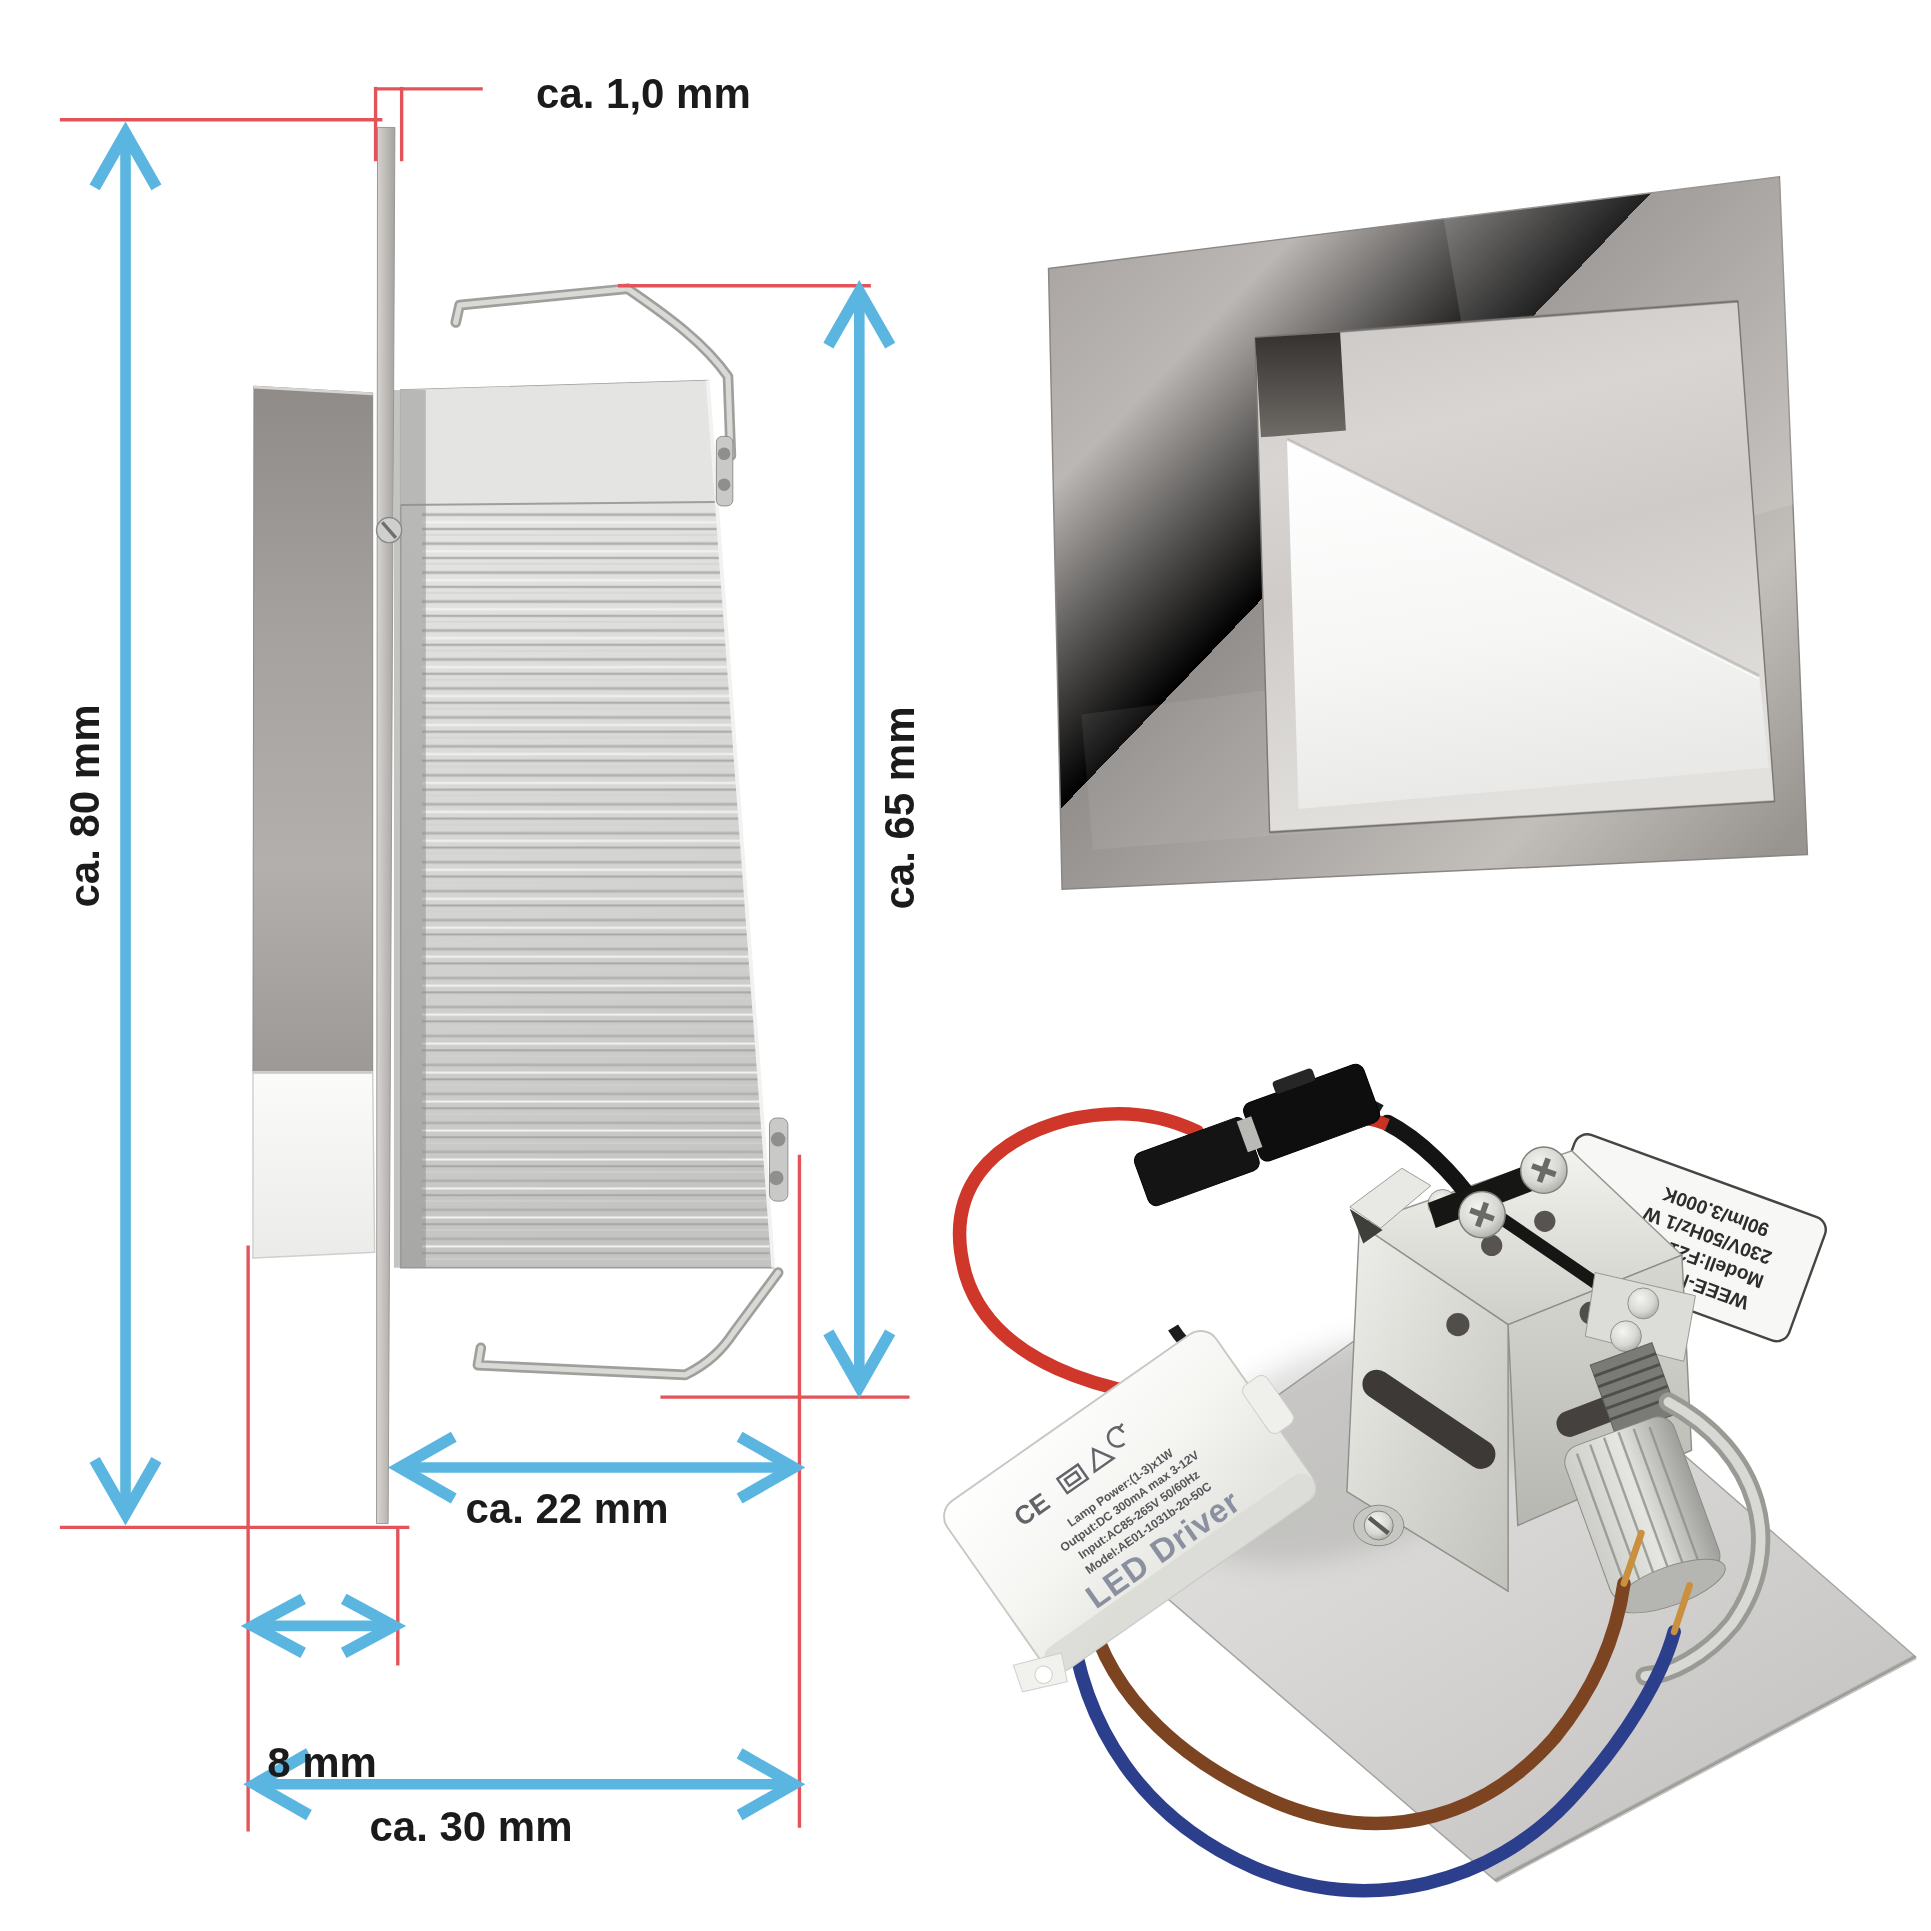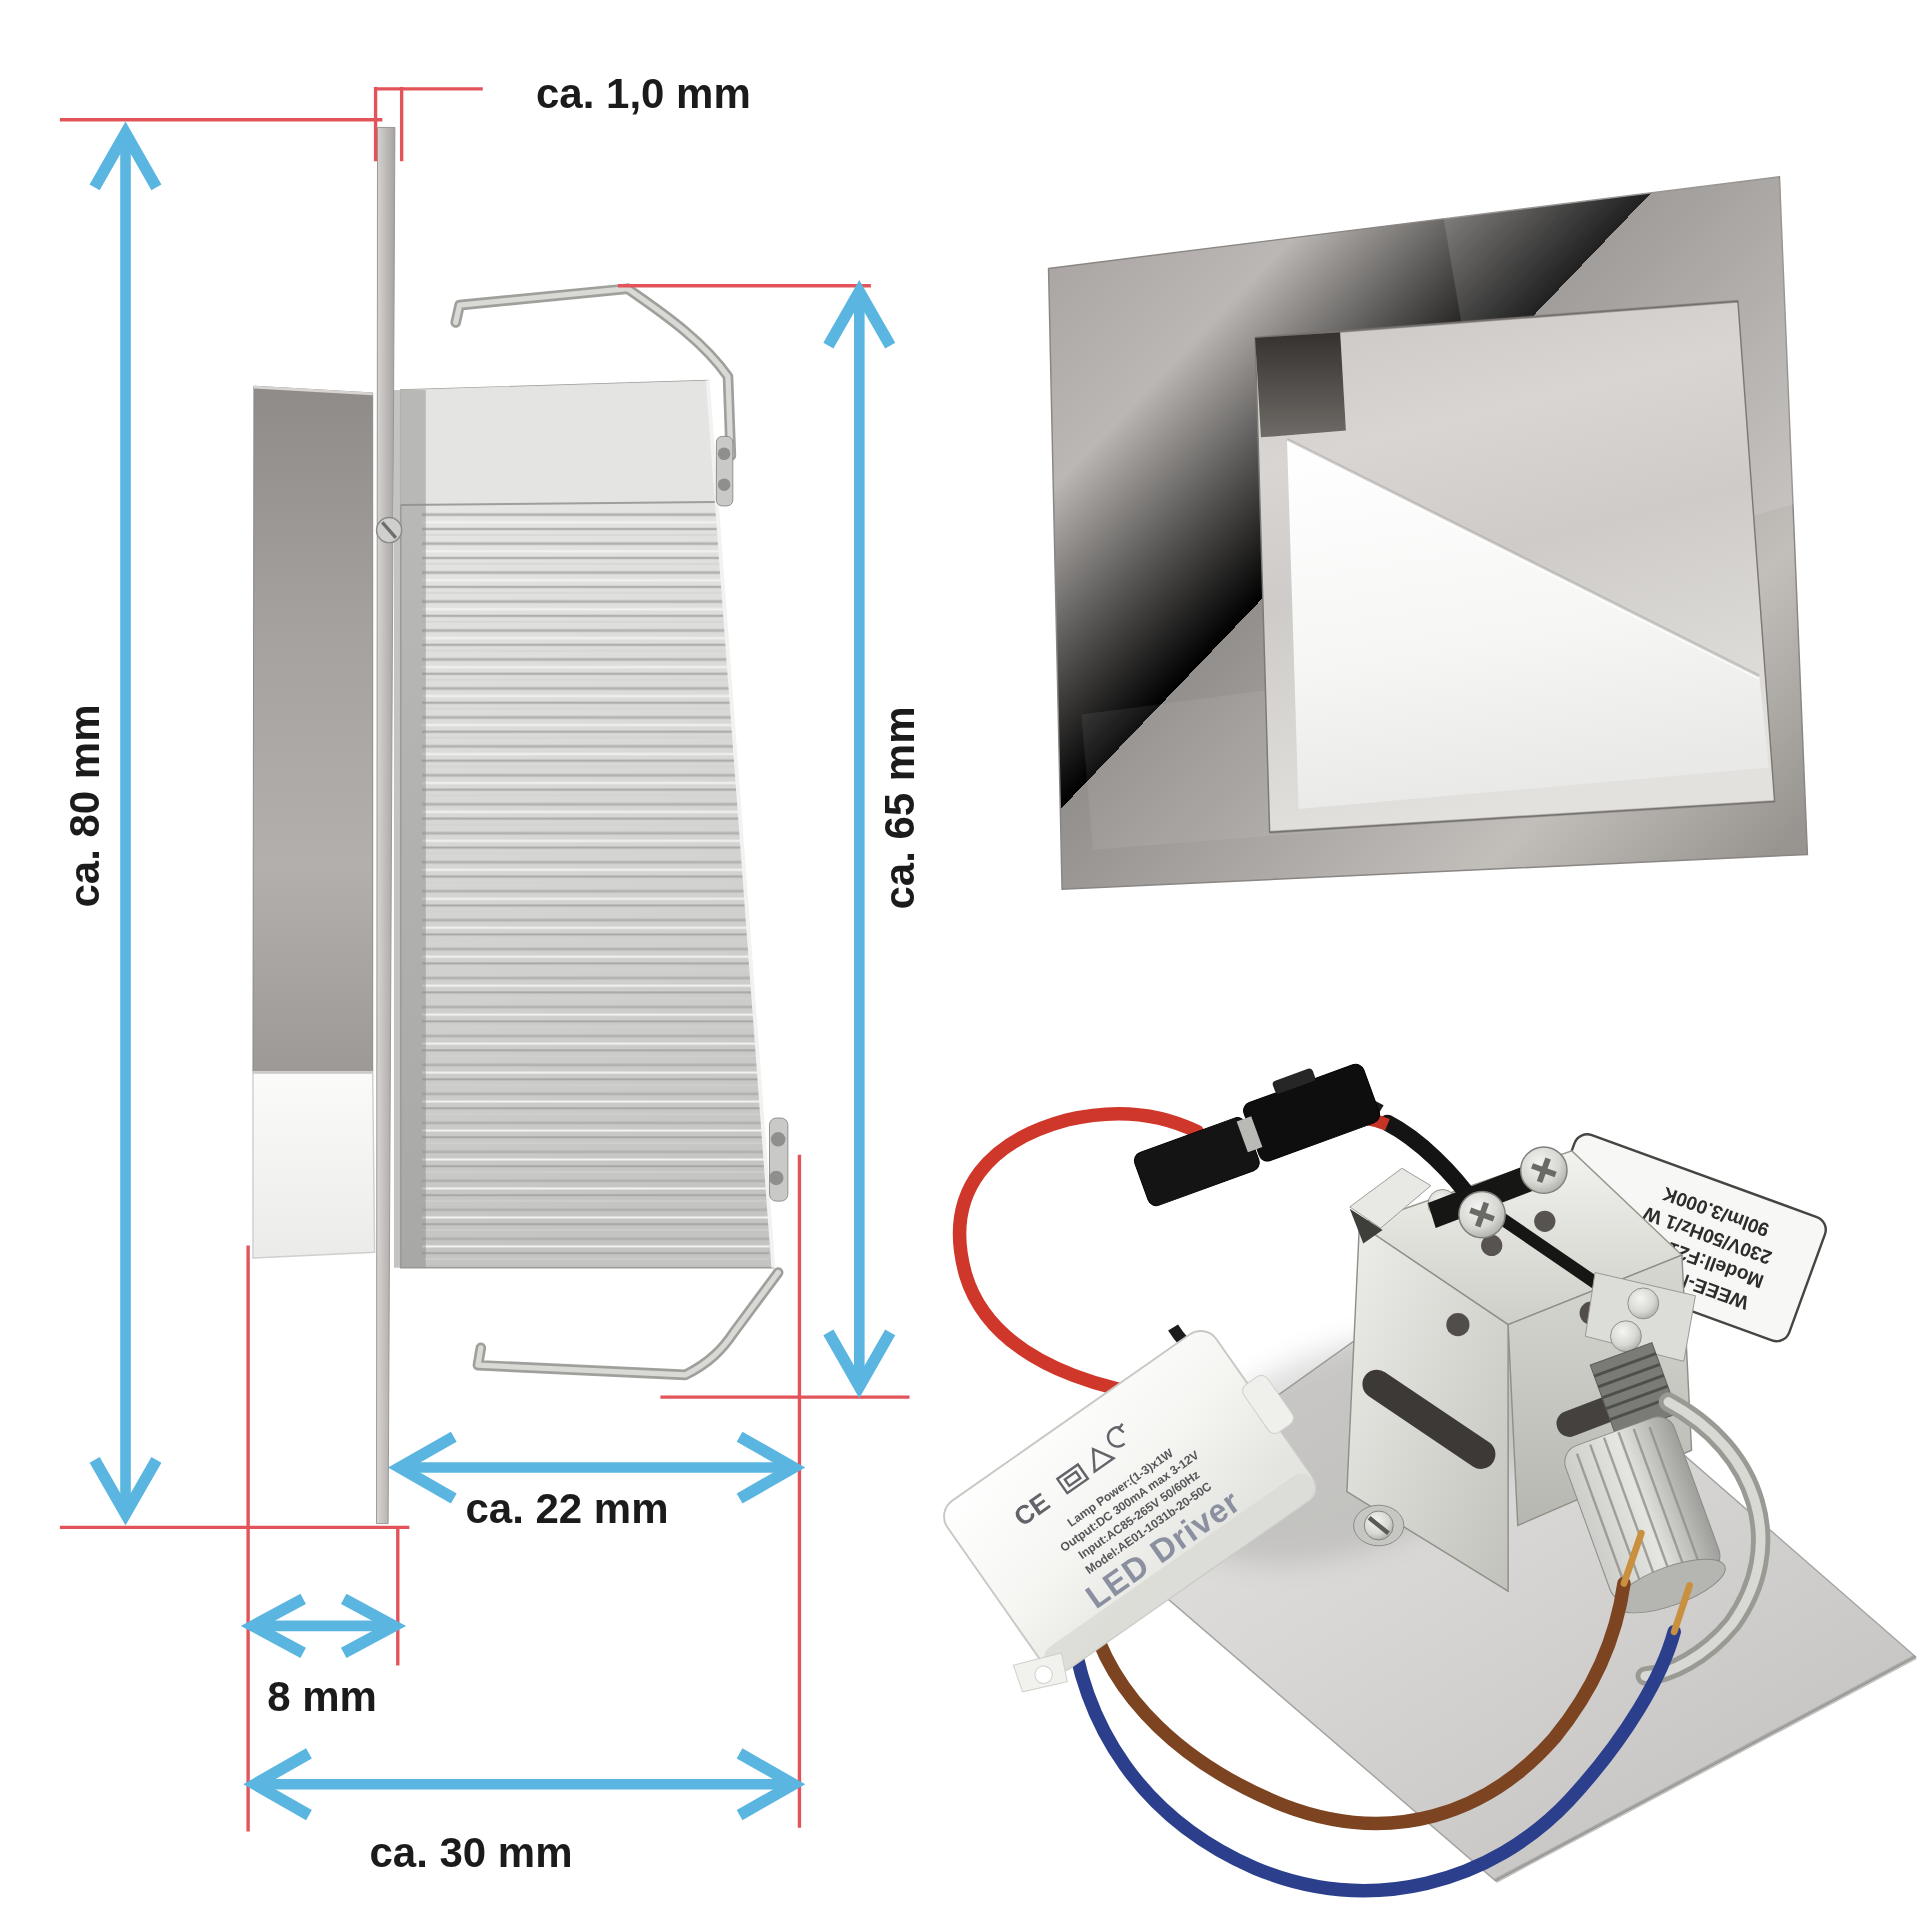--- a/index.html
+++ b/index.html
@@ -328,17 +328,17 @@
             <path d="M40,-70 l-6,2 2,6"></path>
     </g>
   </g>
 </g>
 </svg>
 
 <div class="dim-label" style="left:494px; top:94px; transform:translateY(-50%);margin-left:42px;">ca. 1,0 mm</div>
 <div class="dim-label vert" style="left:85px; top:806px;">ca. 80 mm</div>
 <div class="dim-label vert" style="left:900px; top:808px;">ca. 65 mm</div>
 <div class="dim-label center" style="left:567px; top:1509px;">ca. 22 mm</div>
-<div class="dim-label center" style="left:322px; top:1697px;">8 mm</div>
-<div class="dim-label center" style="left:471px; top:1827px;margin-top:26px;">ca. 30 mm</div>
+<div class="dim-label center" style="left:322px; top:1763px;">8 mm</div>
+<div class="dim-label center" style="left:471px; top:1827px;">ca. 30 mm</div>
 
 </div>
 
 
 </body></html>

